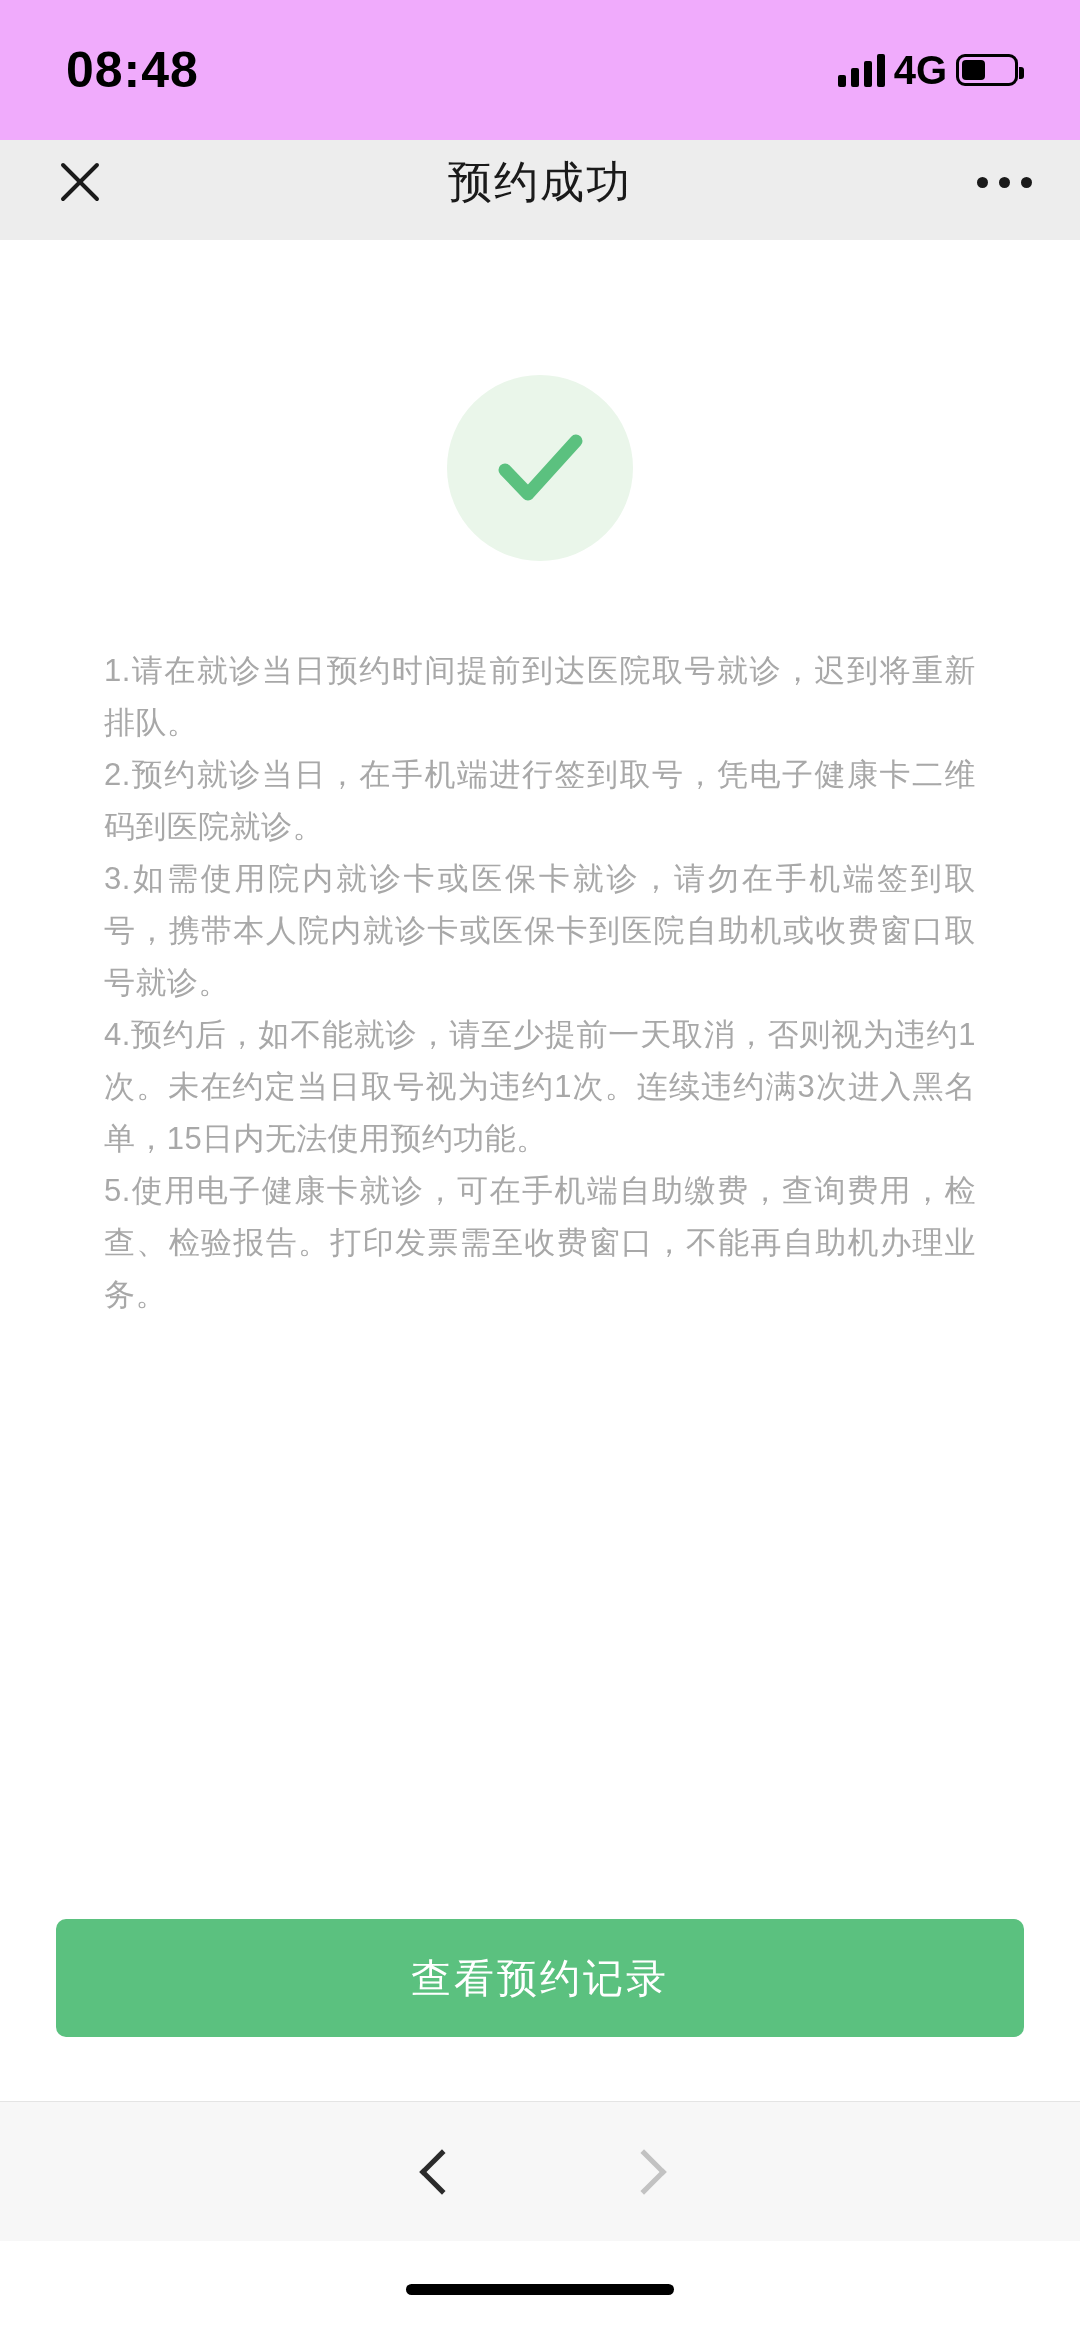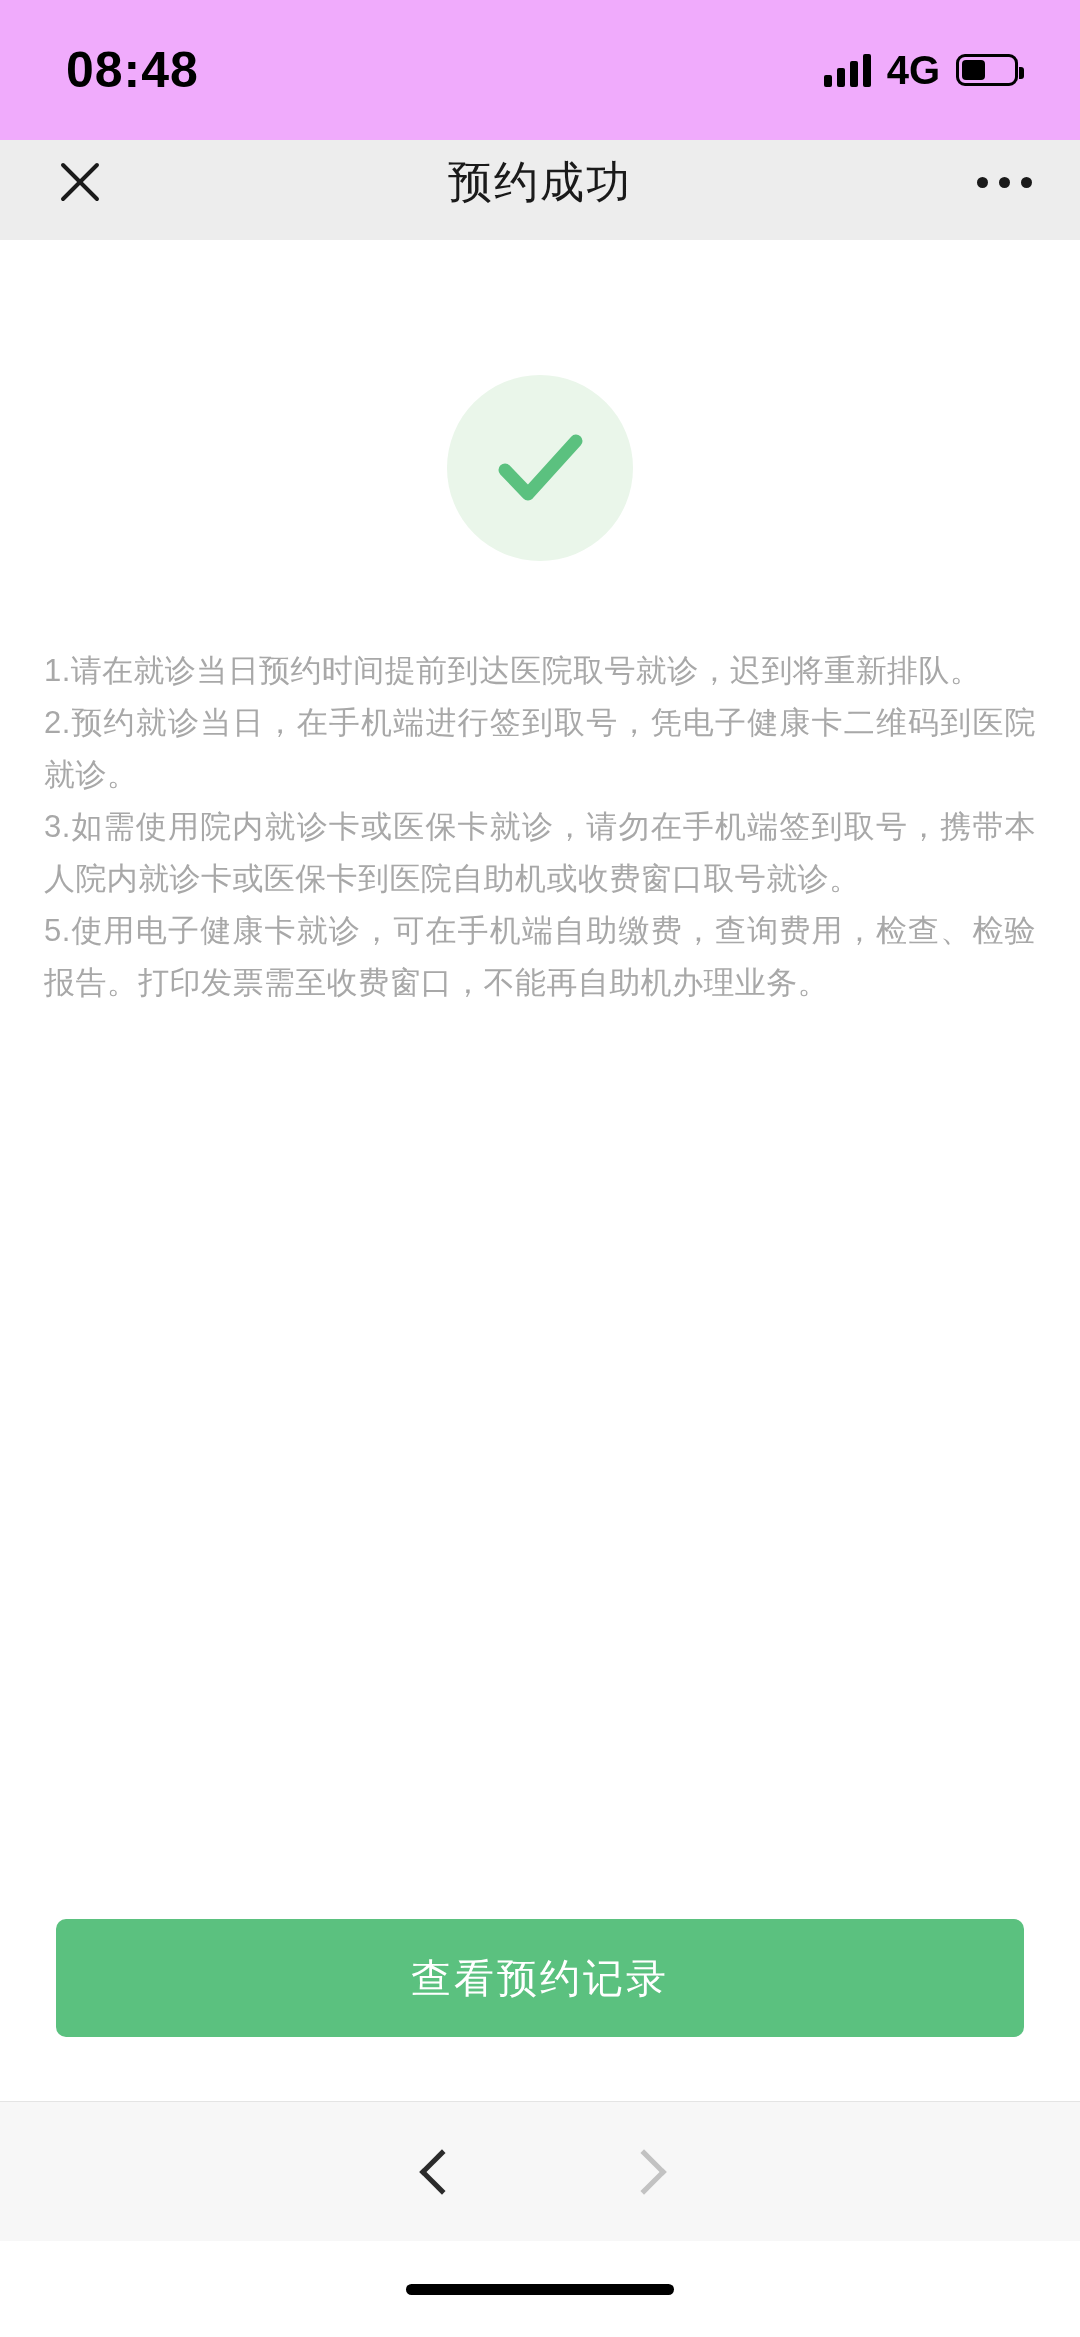--- a/index.html
+++ b/index.html
@@ -32,21 +32,21 @@
   }
   .status-time {
     font-size: 50px;
     font-weight: bold;
     color: #000000;
     letter-spacing: 1px;
   }
   .status-right {
     display: flex;
     align-items: center;
-    gap: 12px;
+    gap: 5px;
     justify-content: flex-end;
   }
   .signal-bars {
     display: flex;
     align-items: flex-end;
     gap: 5px;
     height: 34px;
   }
   .signal-bars i {
     display: block;
@@ -167,21 +167,21 @@
   .success-title {
     margin-top: 78px;
     font-size: 48px;
     color: #2e2e2e;
     letter-spacing: 2px;
     font-weight: 500;
   }
 
   .notes {
     width: 100%;
-    padding: 0 44px;
+    padding: 0 104px;
     margin-top: 84px;
   }
   .note-line {
     font-size: 31px;
     line-height: 52px;
     color: #a8a8a8;
     letter-spacing: 0.4px;
     text-align: justify;
   }
 
@@ -295,20 +295,21 @@
       <svg width="120" height="120" viewBox="0 0 120 120" aria-hidden="true">
         <path d="M25 62 L48 86 L96 33" fill="none" stroke="#5bc17f" stroke-width="13" stroke-linecap="round" stroke-linejoin="round"></path>
       </svg>
     </div>
 
 
     <div class="notes">
       <div class="note-line">1.请在就诊当日预约时间提前到达医院取号就诊，迟到将重新排队。</div>
       <div class="note-line">2.预约就诊当日，在手机端进行签到取号，凭电子健康卡二维码到医院就诊。</div>
       <div class="note-line">3.如需使用院内就诊卡或医保卡就诊，请勿在手机端签到取号，携带本人院内就诊卡或医保卡到医院自助机或收费窗口取号就诊。</div>
+      <div class="note-line">4.预约后，如不能就诊，请至少提前一天取消，否则视为违约1次。未在约定当日取号视为违约1次。连续违约满3次进入黑名单，15日内无法使用预约功能。</div>
       <div class="note-line">5.使用电子健康卡就诊，可在手机端自助缴费，查询费用，检查、检验报告。打印发票需至收费窗口，不能再自助机办理业务。</div>
     </div>
 
     <div class="action-wrap">
       <button class="action-btn">查看预约记录</button>
     </div>
   </div>
 
   <div class="toolbar">
     <div class="chevron back"></div>

